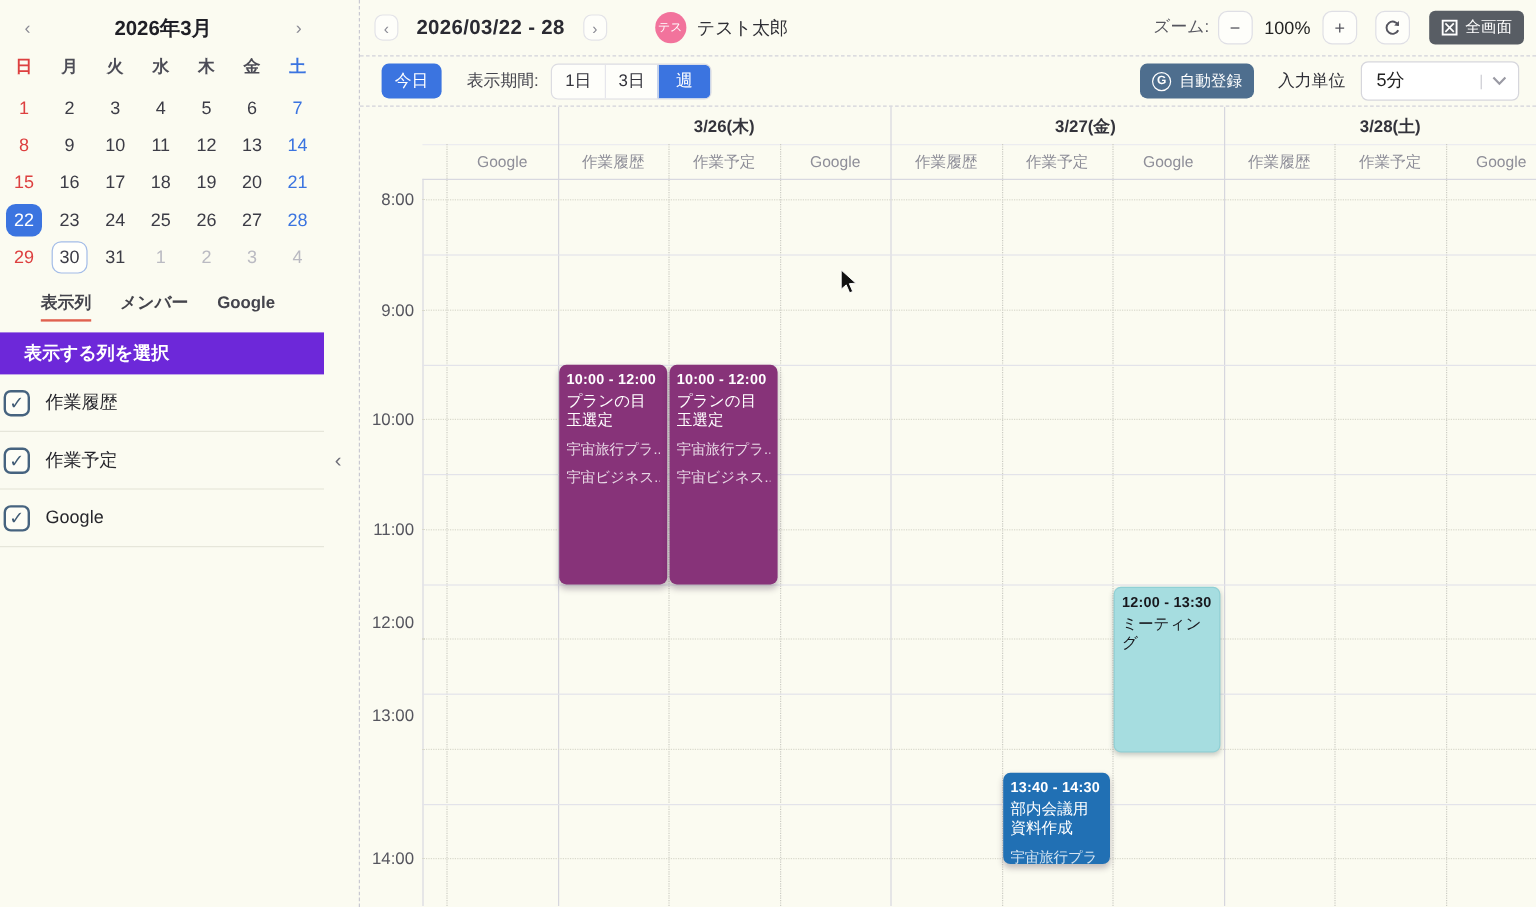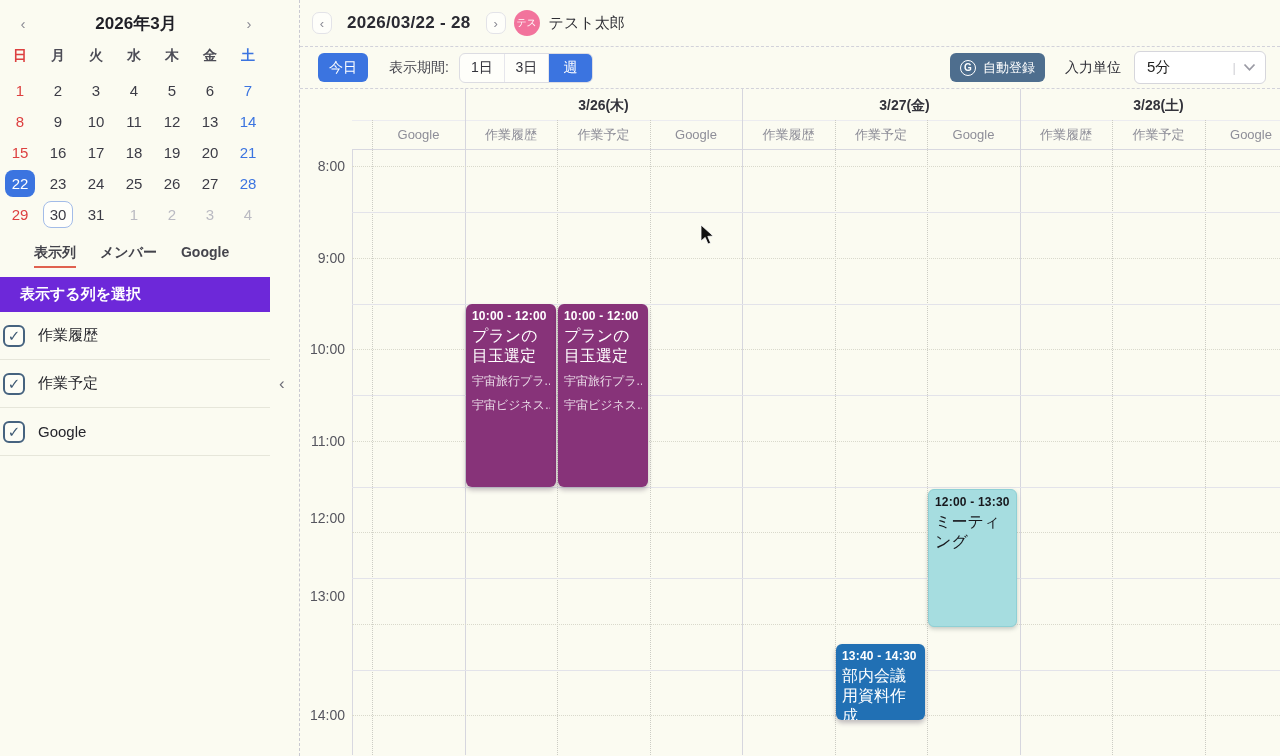--- a/index.html
+++ b/index.html
@@ -29,21 +29,21 @@
   .sb-panel-title { margin-top:9px; background:#6d28d9; color:#fff; font-weight:bold; font-size:15px; padding:8px 20px; }
   .sb-check-row { display:flex; align-items:center; gap:13px; height:48px; padding-left:3px; border-bottom:1px solid #e6e6da; }
   .checkbox { width:22px; height:22px; border:2px solid #46637f; border-radius:6px; background:#fdfdf6; display:flex; align-items:center; justify-content:center; color:#3f5a74; font-size:15px; font-weight:bold; cursor:pointer; }
   .sb-check-label { font-size:15px; color:#26262c; }
 
   
   .main { flex:1; position:relative; overflow:hidden; }
   .main-header { height:47px; border-bottom:1px dashed #d2d2da; display:flex; align-items:center; padding:0 10px 0 12px; }
   .nav-btn { width:20px; height:22px; border:1px solid #e3e3e8; border-radius:7px; background:#fefefa; color:#8a8a94; font-size:13px; display:flex; align-items:center; justify-content:center; cursor:pointer; }
   .date-range { font-size:17px; font-weight:bold; color:#2a2a32; margin:0 15px; letter-spacing:.3px; }
-  .avatar { width:26px; height:26px; border-radius:50%; background:#f2739c; color:#fff; font-size:10px; display:flex; align-items:center; justify-content:center; margin-left:8px; flex:none; }
+  .avatar { width:26px; height:26px; border-radius:50%; background:#f2739c; color:#fff; font-size:10px; display:flex; align-items:center; justify-content:center; margin-left:40px; flex:none; }
   .user-name { font-size:15px; color:#2e2e34; margin-left:9px;text-align:center; }
   .header-right { margin-left:auto; display:flex; align-items:center; gap:7px; }
   .zoom-label { font-size:14px; color:#55555e; }
   .icon-btn { width:29px; height:28px; border:1px solid #dfdfe5; border-radius:8px; background:#fefefa; color:#55555e; display:flex; align-items:center; justify-content:center; font-size:15px; cursor:pointer; }
   .zoom-value { font-size:15px; color:#222; margin:0 3px; }
   .fullscreen-btn { background:#585d64; color:#fff; border-radius:5px; height:28px; padding:0 10px; display:flex; align-items:center; gap:6px; font-size:13px; margin-left:9px; cursor:pointer; }
 
   .toolbar { height:42px; border-bottom:1px dashed #d2d2da; display:flex; align-items:center; padding:0 14px 0 18px; }
   .today-btn { background:#3b74e0; color:#fff; border-radius:6px; height:29px; padding:0 11px; font-size:14px; display:flex; align-items:center; cursor:pointer; }
   .period-label { margin-left:21px; font-size:14px; color:#45454d; }
@@ -69,21 +69,21 @@
   .v-sub { border-left:1px dotted #ccccc4; top:31px; }
   .v-gutter { border-left:1px solid #d8d8e0; top:60px; }
   .h-hdr1 { top:31px; border-top:1px solid #ececf0; }
   .h-hdr2 { top:60px; border-top:1px solid #d8d8e0; }
   .h-hour { border-top:1px solid #e3e3ea; }
   .h-half { border-top:1px dotted #d9d9cc; }
   .time-label { position:absolute; left:0; width:45px; height:16px; text-align:right; font-size:14px; color:#55555e; }
 
   .event { position:absolute; border-radius:6px; padding:5px 6px; overflow:hidden; box-shadow:0 3px 5px rgba(40,20,50,.28); cursor:pointer; }
   .event .ev-time { font-weight:bold; font-size:12px; letter-spacing:.2px; }
-  .event .ev-title { font-size:16px; line-height:1.25; margin-top:3px; }
+  .event .ev-title { font-size:13px; line-height:1.25; margin-top:3px; }
   .event .ev-tag { font-size:12px; margin-top:7px; opacity:.82; white-space:nowrap; overflow:hidden; }
   .event-purple { background:#873379; color:#fff; }
   .event-teal { background:#a6dde0; color:#17171c; border:1px solid #8fd0d5; box-shadow:0 2px 4px rgba(40,60,60,.25); }
   .event-blue { background:#2170b4; color:#fff; }
 
   .cursor { position:absolute; left:700px; top:224px; z-index:50; pointer-events:none; }
 </style>
 </head>
 <body>
 
@@ -242,20 +242,39 @@
   </div>
 
   <div class="main">
 
     <div class="main-header">
       <span class="nav-btn">‹</span>
       <span class="date-range">2026/03/22 - 28</span>
       <span class="nav-btn">›</span>
       <span class="avatar">テス</span>
       <span class="user-name">テスト太郎</span>
+      <div class="header-right">
+        <span class="zoom-label">ズーム:</span>
+        <span class="icon-btn">−</span>
+        <span class="zoom-value">100%</span>
+        <span class="icon-btn">+</span>
+        <span class="icon-btn" style="margin-left:8px;">
+          <svg width="15" height="15" viewBox="0 0 15 15">
+              <path d="M12.2 9.2 A5.1 5.1 0 1 1 12.2 5" fill="none" stroke="#55555e" stroke-width="1.6"></path>
+              <path d="M12.8 1.6 L12.8 5.6 L8.8 5.2 Z" fill="#55555e"></path>
+            </svg>
+        </span>
+        <span class="fullscreen-btn">
+          <svg width="14" height="14" viewBox="0 0 14 14">
+              <rect x="1.2" y="1.2" width="11.6" height="11.6" fill="none" stroke="#fff" stroke-width="1.6"></rect>
+              <path d="M3.5 10.5 L10.5 3.5 M3.5 3.5 L10.5 10.5" stroke="#fff" stroke-width="1.4"></path>
+            </svg>
+          <span>全画面</span>
+        </span>
+      </div>
     </div>
 
     <div class="toolbar">
       <span class="today-btn">今日</span>
       <span class="period-label">表示期間:</span>
       <div class="segmented">
         <span class="segment">1日</span>
         <span class="segment">3日</span>
         <span class="segment active">週</span>
       </div>

